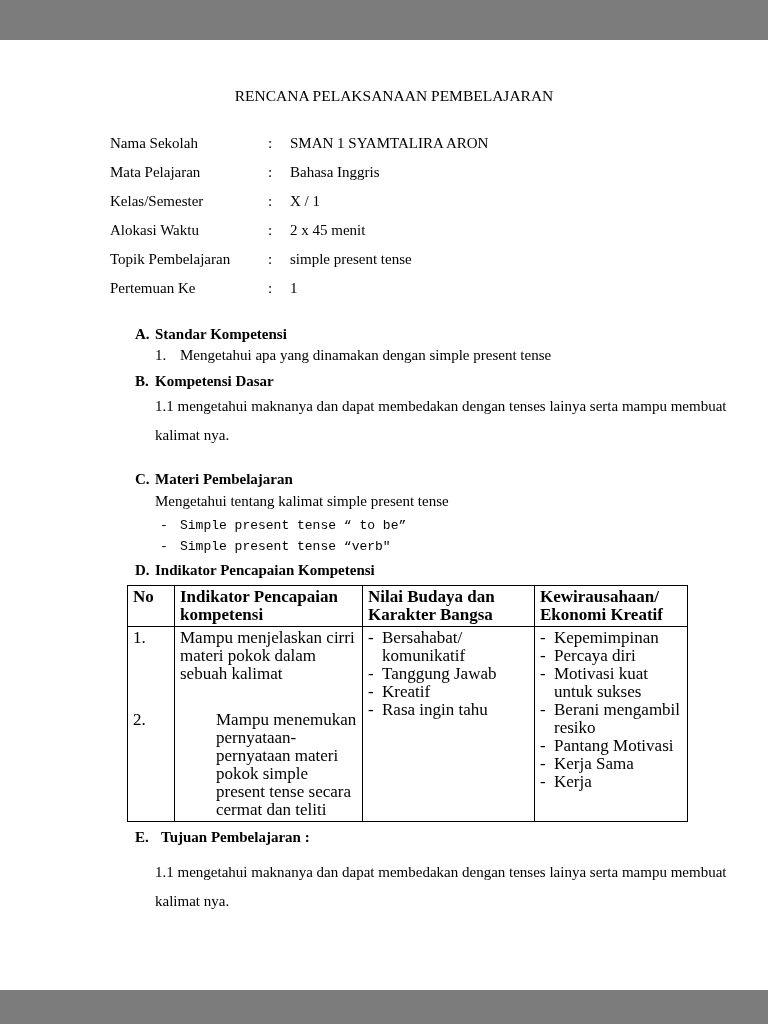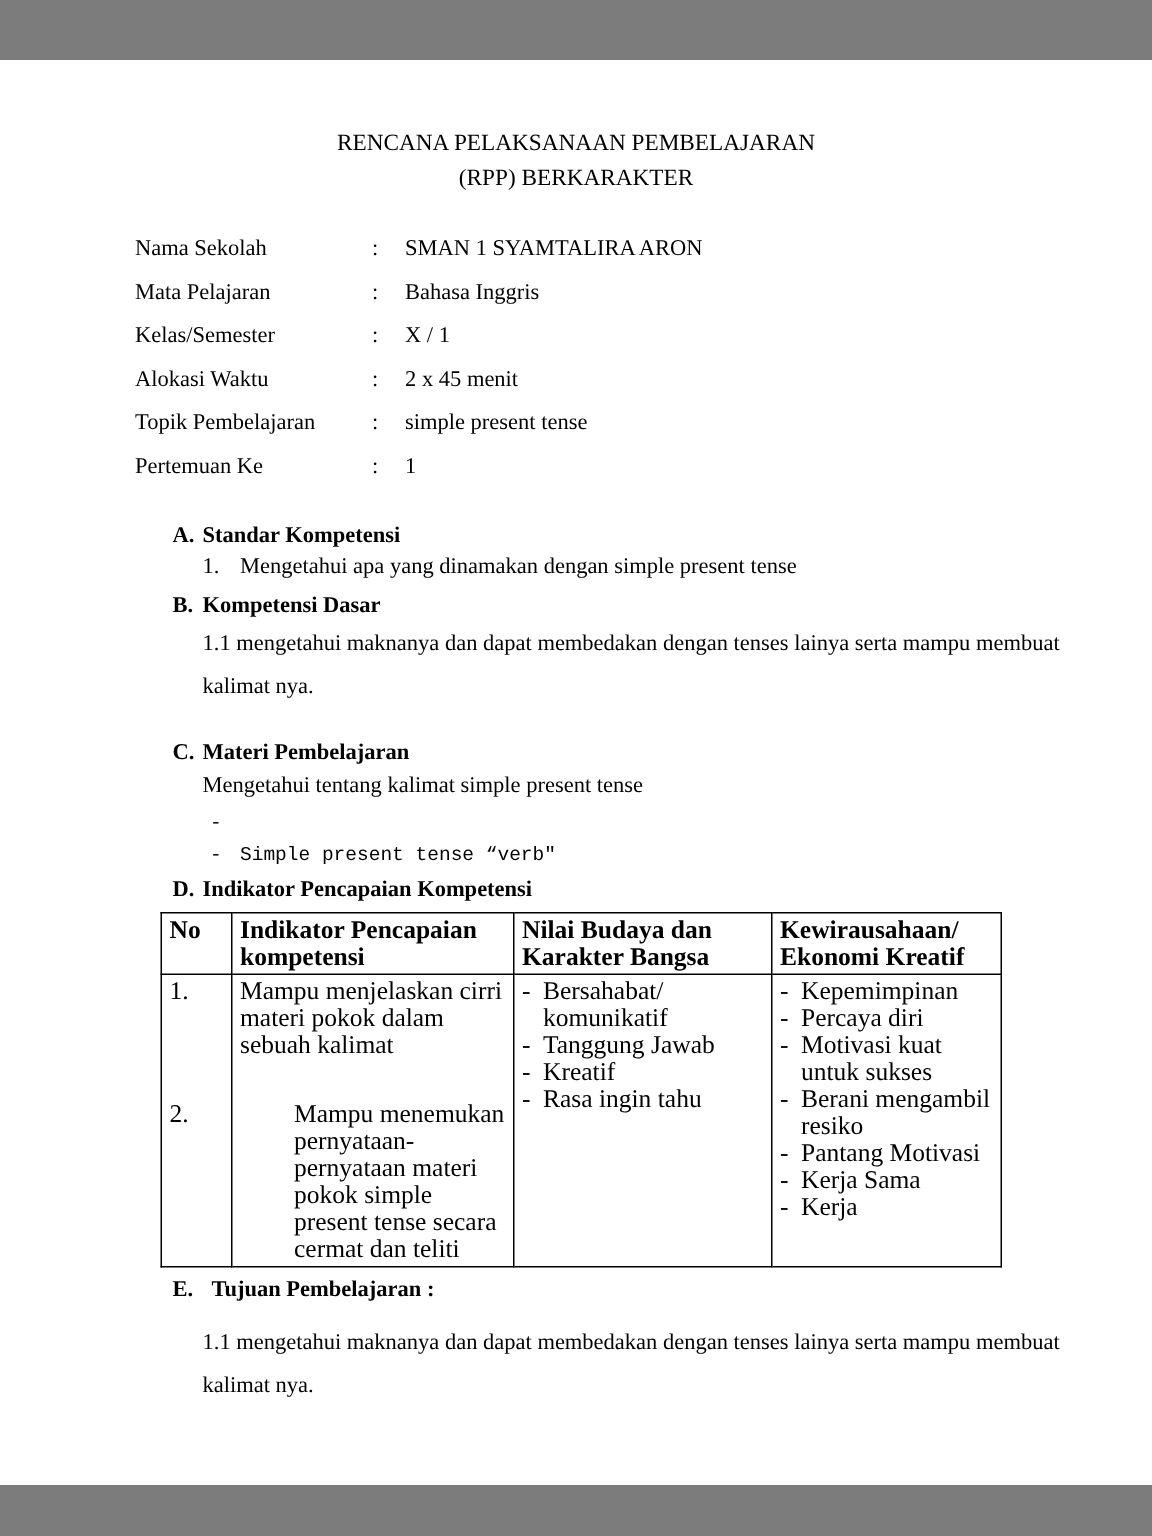--- a/index.html
+++ b/index.html
@@ -9,20 +9,21 @@
     overflow: hidden;
     background: #7c7c7c;
     font-family: "Liberation Serif", serif;
     color: #000;
   }
   .page {
     position: absolute;
     top: 40px; bottom: 34px; left: 0; right: 0;
     background: #ffffff;
     font-size: 15px;
+    padding-left: 20px;
   }
   .doc-title {
     margin-top: 44px;
     text-align: center;
     font-size: 15.5px;
     line-height: 23px;
     font-weight: normal;
   }
   .fields { margin: 16px 0 0 90px; }
   .field-row { display: flex; height: 29px; align-items: flex-end; }
@@ -87,21 +88,20 @@
   .e-intro { margin: 5px 0 0 135px; line-height: 20px; }
   .e-para { margin-top: 12px; }
 </style>
 </head>
 <body style="background: rgb(124, 124, 124);">
 
 <div class="page" style="background: rgb(255, 255, 255);">
 
   <div class="doc-title">
     <div>RENCANA PELAKSANAAN PEMBELAJARAN</div>
-    <div>(RPP) BERKARAKTER</div>
   </div>
 
   <div class="fields">
     <div class="field-row">
       <span class="f-label">Nama Sekolah</span>
       <span class="f-sep">:</span>
       <span class="f-value">SMAN 1 SYAMTALIRA ARON</span>
     </div>
     <div class="field-row">
       <span class="f-label">Mata Pelajaran</span>
@@ -149,20 +149,21 @@
   </div>
 
   <div class="sec-heading sec-c-heading">
     <span class="sec-letter">C.</span>
     <span>Materi Pembelajaran</span>
   </div>
   <div class="sec-intro">Mengetahui tentang kalimat simple present tense</div>
   <div class="mono-bullets">
     <div class="mono-bullet">
       <span class="mono-dash">-</span>
+      <span>Simple present tense “ to be”</span>
     </div>
     <div class="mono-bullet">
       <span class="mono-dash">-</span>
       <span>Simple present tense “verb"</span>
     </div>
   </div>
 
   <div class="sec-heading sec-d-heading">
     <span class="sec-letter">D.</span>
     <span>Indikator Pencapaian Kompetensi</span>

